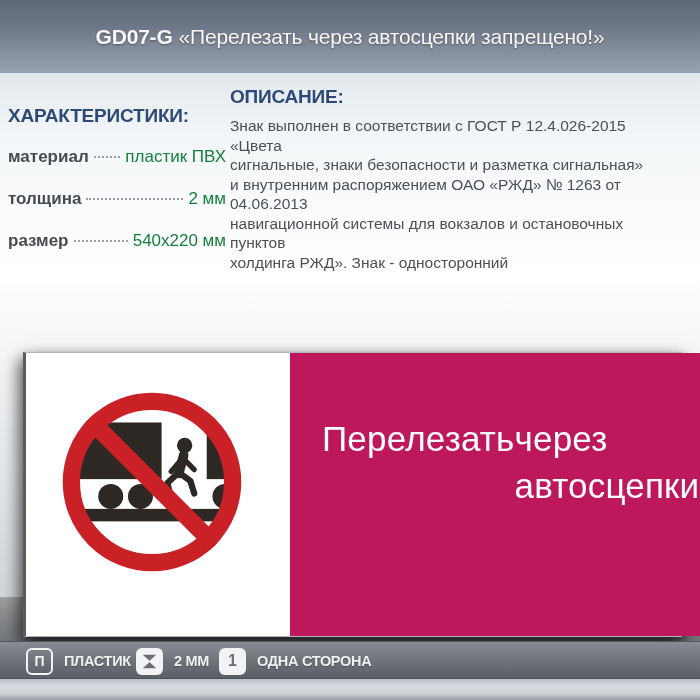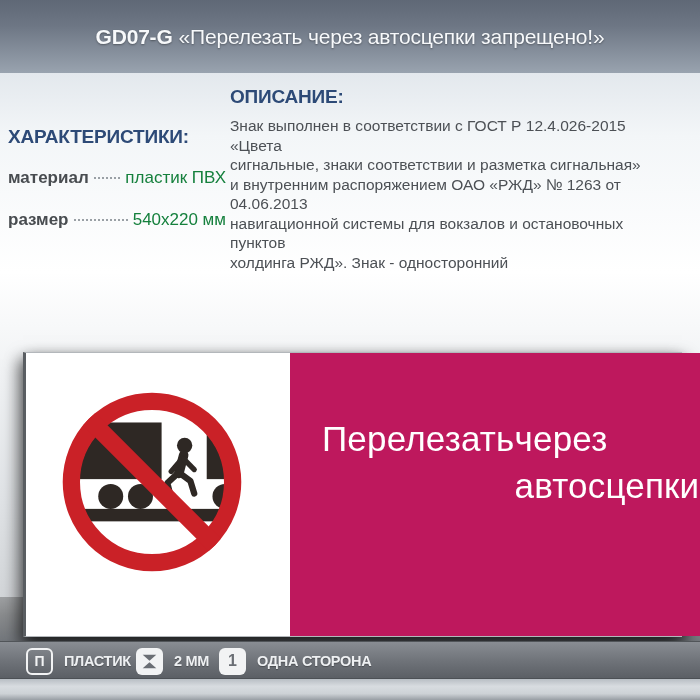--- a/index.html
+++ b/index.html
@@ -86,29 +86,34 @@
 
   <div class="info">
     <div class="col-chars">
       <h2>ХАРАКТЕРИСТИКИ:</h2>
       <div class="char-row">
         <span class="char-label">материал</span>
         <span class="char-dots"></span>
         <span class="char-value">пластик ПВХ</span>
       </div>
       <div class="char-row">
+        <span class="char-label">толщина</span>
+        <span class="char-dots"></span>
+        <span class="char-value">2 мм</span>
+      </div>
+      <div class="char-row">
         <span class="char-label">размер</span>
         <span class="char-dots"></span>
         <span class="char-value">540х220 мм</span>
       </div>
     </div>
     <div class="col-desc">
       <h2>ОПИСАНИЕ:</h2>
       <div class="desc-line">Знак выполнен в соответствии с ГОСТ Р 12.4.026-2015 «Цвета</div>
-      <div class="desc-line">сигнальные, знаки соответствии и разметка сигнальная»</div>
+      <div class="desc-line">сигнальные, знаки безопасности и разметка сигнальная»</div>
       <div class="desc-line">и внутренним распоряжением ОАО «РЖД» № 1263 от 04.06.2013</div>
       <div class="desc-line">навигационной системы для вокзалов и остановочных пунктов</div>
       <div class="desc-line">холдинга РЖД». Знак - односторонний</div>
     </div>
   </div>
 
   <div class="sign">
     <div class="sign-white">
       <svg class="picto" width="192" height="192" viewBox="0 0 200 200">
         <defs>

